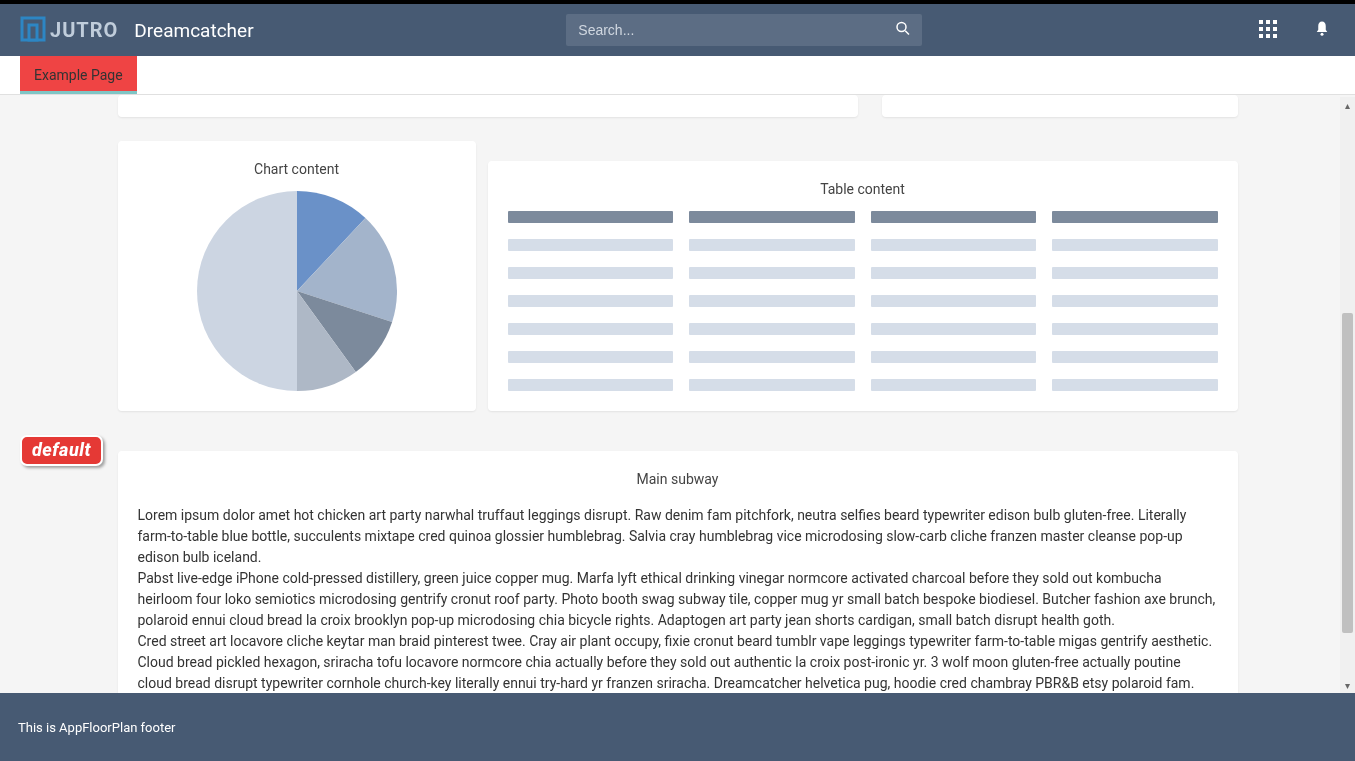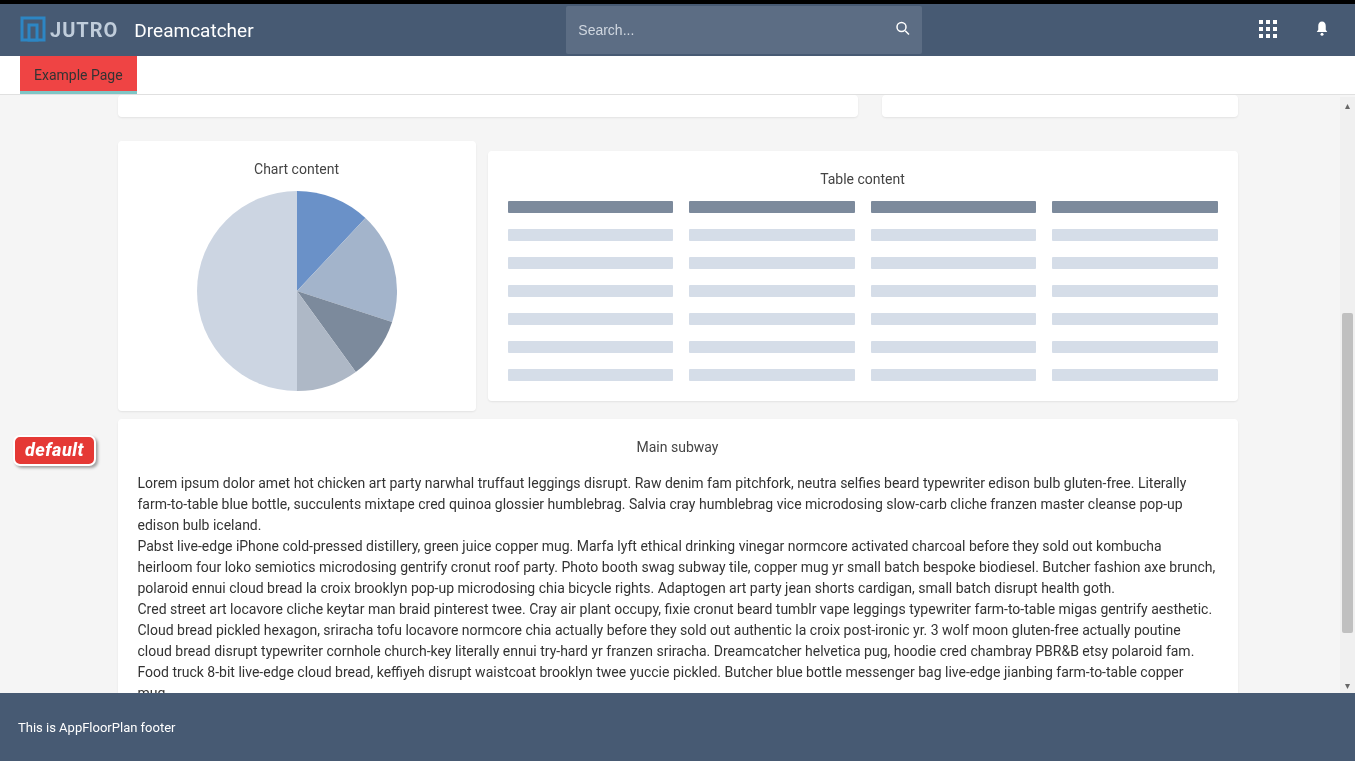--- a/index.html
+++ b/index.html
@@ -50,21 +50,21 @@
       flex: 1;
       display: flex;
       justify-content: center;
     }
     .search-wrap {
       position: relative;
       width: 356px;
     }
     .search-input {
       width: 100%;
-      height: 48px;
+      height: 32px;
       background: #5c6d84;
       border: none;
       border-radius: 2px;
       color: #fff;
       padding: 0 40px 0 12px;
       font-size: 14px;
       outline: none;
     }
     .search-input::placeholder { color: #d0d7e0; }
     .search-icon {
@@ -133,22 +133,22 @@
       background: #fff;
       border-radius: 4px;
       box-shadow: 0 1px 2px rgba(0,0,0,0.08);
       height: 22px;
     }
     .placeholder-left { flex: 0 0 740px; }
     .placeholder-right { flex: 1; }
     .mid-row {
       display: flex;
       gap: 12px;
-      margin-bottom: 8px;
-      align-items: center;
+      margin-bottom: 40px;
+      align-items: flex-end;
     }
     .card {
       background: #fff;
       border-radius: 4px;
       box-shadow: 0 1px 2px rgba(0,0,0,0.08);
       padding: 20px;
     }
     .chart-card { flex: 0 0 358px; display: flex; flex-direction: column; align-items: center; }
     .table-card { flex: 1; display: flex; flex-direction: column; align-items: center; }
     .card-title {
@@ -188,21 +188,21 @@
       color: #fff;
       height: 68px;
       display: flex;
       align-items: center;
       padding: 0 18px;
       font-size: 13px;
       flex: 0 0 auto;
     }
     .default-badge {
       position: fixed;
-      left: 13px;
+      left: 20px;
       top: 435px;
       z-index: 9999;
     }
     .default-badge-inner {
       background: #e53935;
       color: #fff;
       font-weight: 800;
       font-style: italic;
       font-size: 18px;
       padding: 2px 10px 4px 10px;

